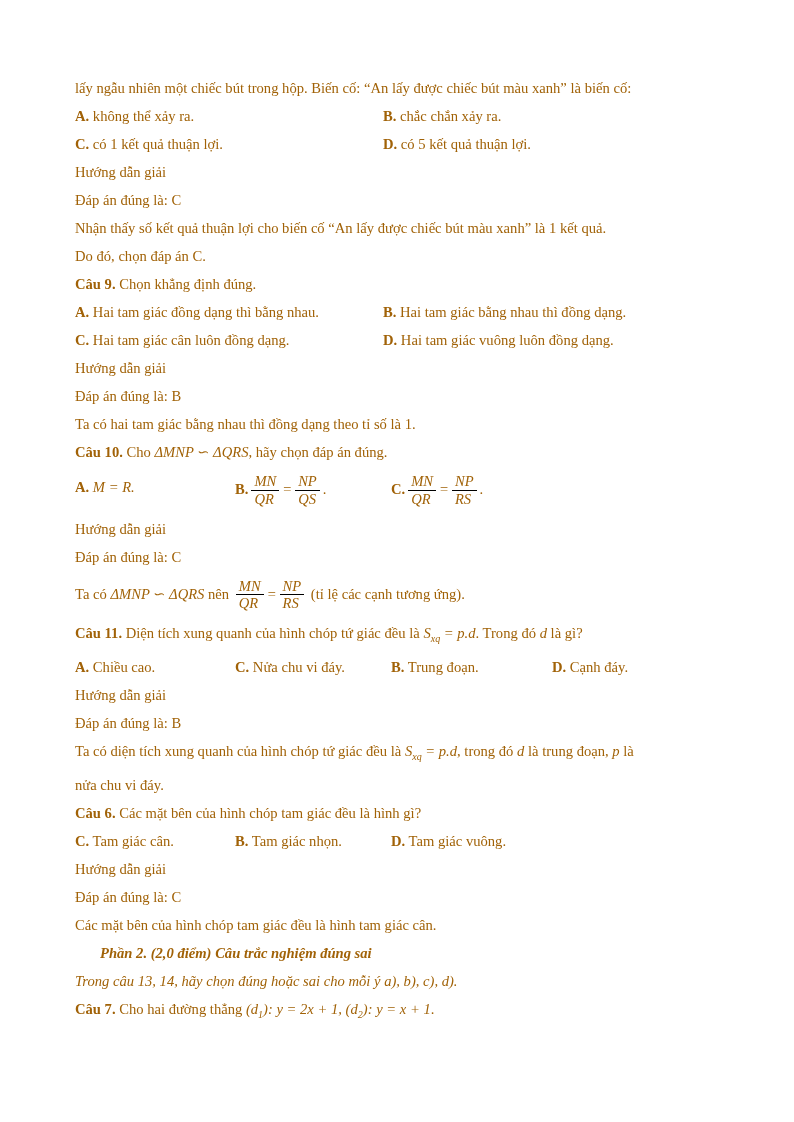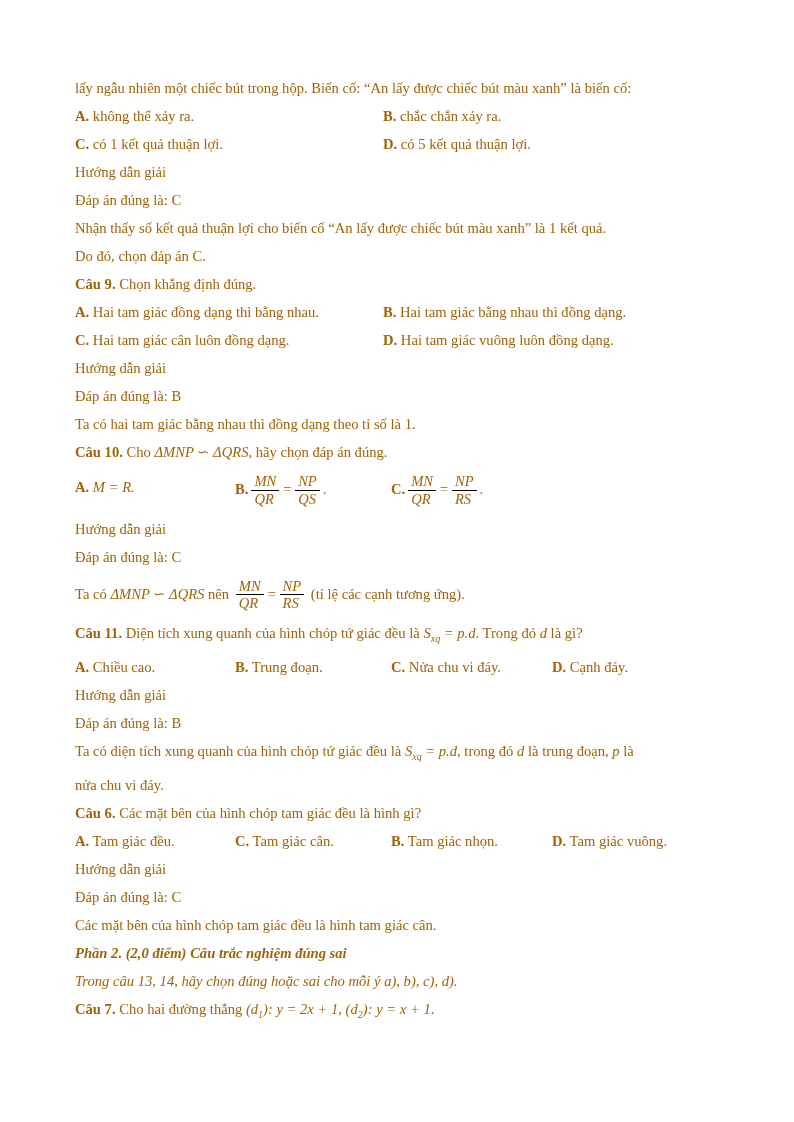--- a/index.html
+++ b/index.html
@@ -10,21 +10,21 @@
     font-family: "Liberation Serif", "DejaVu Serif", serif;
     font-size: 14.6px;
   }
   .line { margin: 0; line-height: 28px; }
   .row  { display: grid; line-height: 28px; gap: 8px; }
   .cols2 { grid-template-columns: 300px 1fr; }
   .cols4 { grid-template-columns: 152px 148px 153px 1fr; }
   .tall { padding: 7px 0; }
   .b { font-weight: normal; }
   .i { font-style: italic; }
-  .bi { font-weight: bold; font-style: italic; }
+  .bi { font-weight: bold; font-style: italic; margin-left: 25px; }
   .olabel { font-weight: bold; }
   .mi { font-style: italic; }
   sub { font-size: 10px; font-style: italic; }
   .frac {
     display: inline-block; vertical-align: middle; text-align: left;
     font-style: italic; line-height: 1.15; margin: 0 3px;
   }
   .frac .fn { display: block; border-bottom: 1px solid #000; padding: 0 3px; }
   .frac .fd { display: block; padding: 0 3px; }
 </style>
@@ -74,35 +74,34 @@
 
   <p class="line b">Hướng dẫn giải</p>
   <p class="line b">Đáp án đúng là: C</p>
 
   <p class="line tall"><span>Ta có</span> <span class="mi">ΔMNP ∽ ΔQRS</span> <span>nên</span> <span class="frac"><span class="fn">MN</span><span class="fd">QR</span></span><span class="mi">=</span><span class="frac"><span class="fn">NP</span><span class="fd">RS</span></span> <span>(tỉ lệ các cạnh tương ứng).</span></p>
 
   <p class="line"><b>Câu 11.</b> <span>Diện tích xung quanh của hình chóp tứ giác đều là</span> <span class="mi"><span>S</span><sub>xq</sub> <span>= p.d</span></span><span>. Trong đó</span> <span class="mi">d</span> <span>là gì?</span></p>
 
   <div class="row cols4">
     <span><b class="olabel">A.</b> <span>Chiều cao.</span></span>
+    <span><b class="olabel">C.</b> <span>Nửa chu vi đáy.</span></span>
     <span><b class="olabel">B.</b> <span>Trung đoạn.</span></span>
-    <span><b class="olabel">C.</b> <span>Nửa chu vi đáy.</span></span>
     <span><b class="olabel">D.</b> <span>Cạnh đáy.</span></span>
   </div>
 
   <p class="line b">Hướng dẫn giải</p>
   <p class="line b">Đáp án đúng là: B</p>
 
   <p class="line"><span>Ta có diện tích xung quanh của hình chóp tứ giác đều là</span> <span class="mi"><span>S</span><sub>xq</sub> <span>= p.d</span></span><span>, trong đó</span> <span class="mi">d</span> <span>là trung đoạn,</span> <span class="mi">p</span> <span>là</span></p>
   <p class="line">nửa chu vi đáy.</p>
 
   <p class="line"><b>Câu 6.</b> <span>Các mặt bên của hình chóp tam giác đều là hình gì?</span></p>
 
   <div class="row cols4">
-    <span><b class="olabel">A.</b> <span>Tam giác đều.</span></span>
     <span><b class="olabel">C.</b> <span>Tam giác cân.</span></span>
     <span><b class="olabel">B.</b> <span>Tam giác nhọn.</span></span>
     <span><b class="olabel">D.</b> <span>Tam giác vuông.</span></span>
   </div>
 
   <p class="line b">Hướng dẫn giải</p>
   <p class="line b">Đáp án đúng là: C</p>
   <p class="line">Các mặt bên của hình chóp tam giác đều là hình tam giác cân.</p>
 
   <p class="line bi">Phần 2. (2,0 điểm) Câu trắc nghiệm đúng sai</p>

